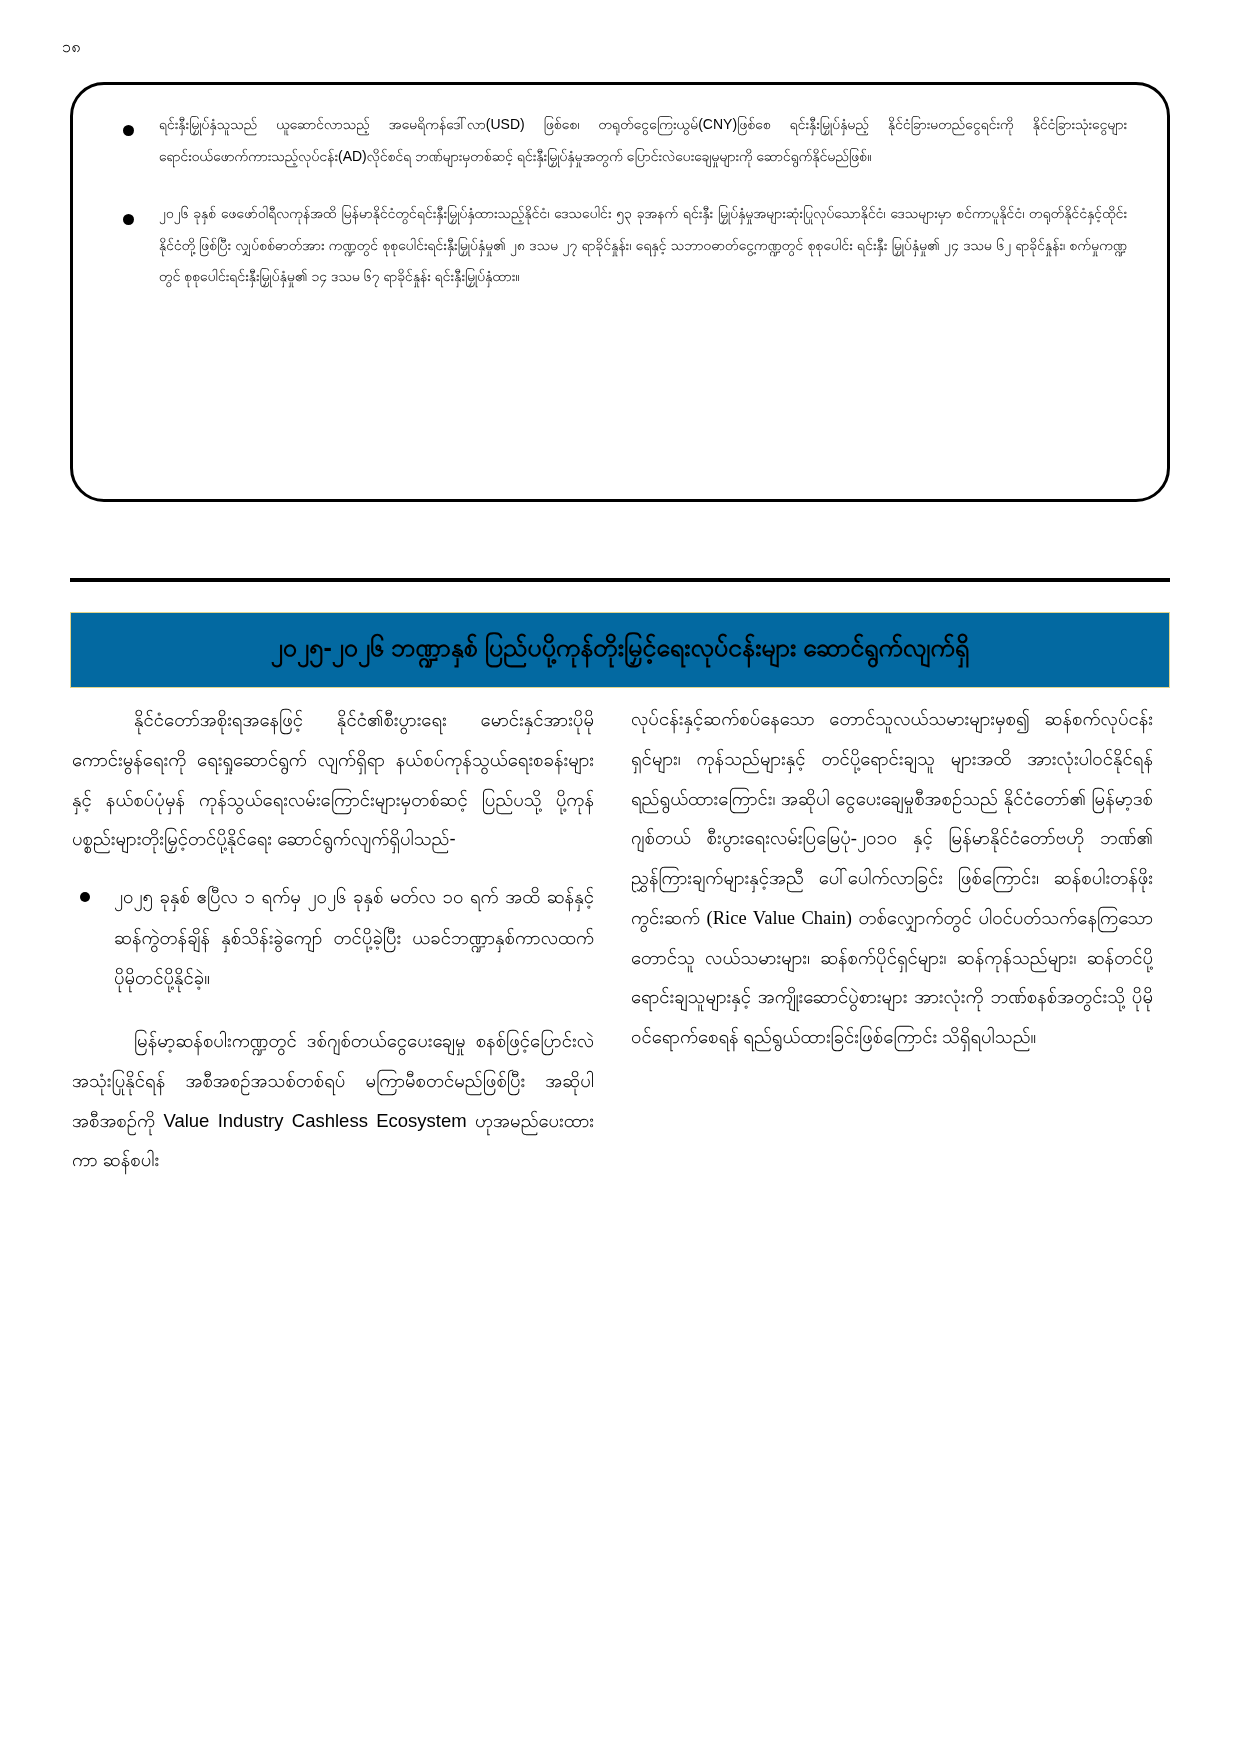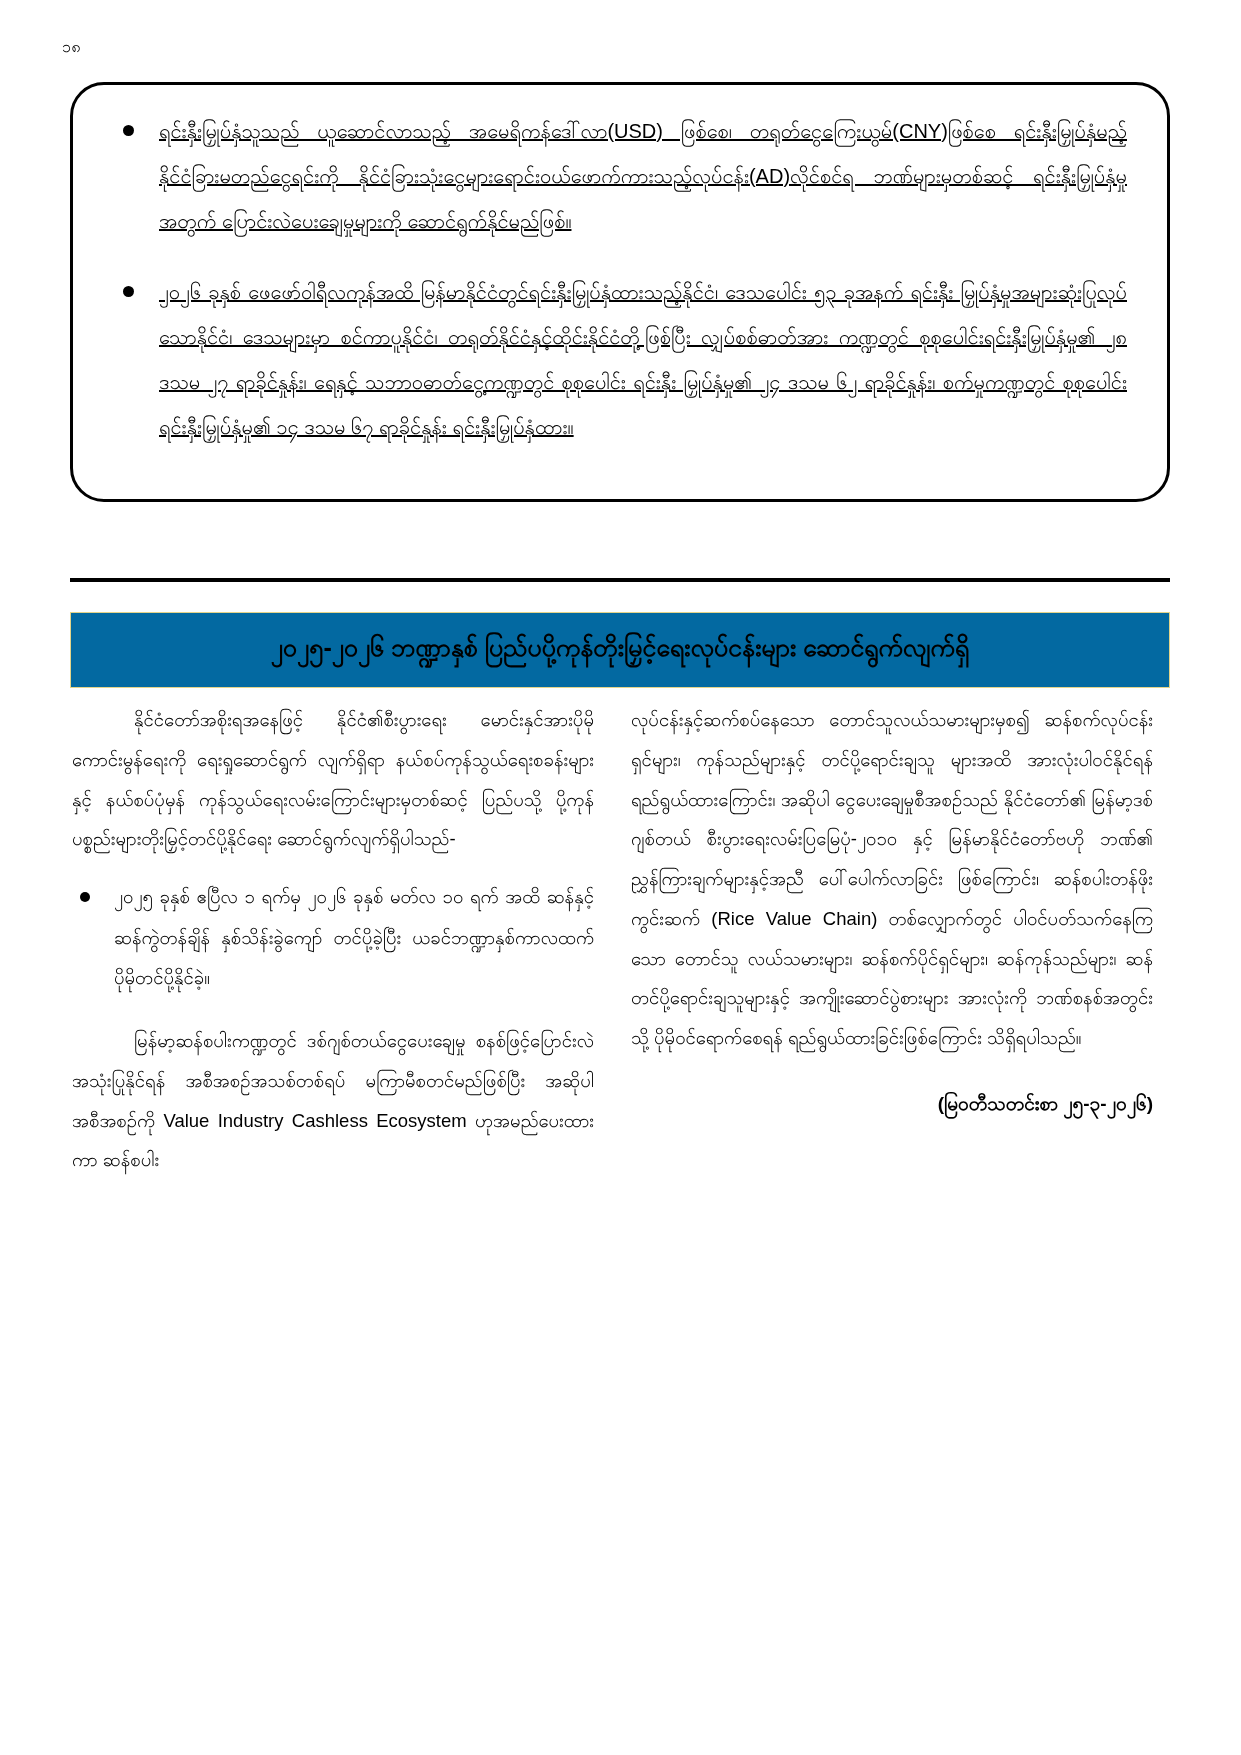--- a/index.html
+++ b/index.html
@@ -44,25 +44,24 @@
   }
   ul.bullets {
     list-style: none;
     margin: 0;
     padding: 0;
   }
   ul.bullets > li {
     position: relative;
     padding-left: 46px;
     margin-bottom: 26px;
-    font-size: 20px;
+    font-size: 14px;
     line-height: 2.25;
     text-align: justify;
     text-justify: inter-word;
-    text-decoration: underline;
   }
   ul.bullets > li:last-child { margin-bottom: 2px; }
   ul.bullets > li::before {
     content: "";
     position: absolute;
     left: 10px;
     top: 16px;
     width: 11px;
     height: 11px;
     background: #000;
@@ -108,21 +107,21 @@
     width: 522px;
     font-size: 18.5px;
     line-height: 2.15;
     text-align: justify;
     text-justify: inter-word;
   }
   .col p {
     margin: 0 0 18px 0;
     text-indent: 62px;
   }
-  .col p.no-indent { text-indent: 0; }
+  .col p.no-indent { text-indent: 0; font-family: Liberation Serif, serif; }
 
   ul.col-bullets {
     list-style: none;
     margin: 4px 0 10px 0;
     padding: 0;
   }
   ul.col-bullets > li {
     position: relative;
     padding-left: 42px;
     margin-bottom: 22px;
@@ -169,17 +168,16 @@
     <div class="col">
       <p>နိုင်ငံတော်အစိုးရအနေဖြင့်  နိုင်ငံ၏စီးပွားရေး မောင်းနှင်အားပိုမိုကောင်းမွန်ရေးကို  ရေးရှုဆောင်ရွက် လျက်ရှိရာ နယ်စပ်ကုန်သွယ်ရေးစခန်းများနှင့် နယ်စပ်ပုံမှန် ကုန်သွယ်ရေးလမ်းကြောင်းများမှတစ်ဆင့် ပြည်ပသို့ ပို့ကုန် ပစ္စည်းများတိုးမြှင့်တင်ပို့နိုင်ရေး ဆောင်ရွက်လျက်ရှိပါသည်-</p>
       <ul class="col-bullets">
         <li>၂၀၂၅ ခုနှစ် ဧပြီလ ၁ ရက်မှ ၂၀၂၆ ခုနှစ် မတ်လ ၁၀ ရက် အထိ ဆန်နှင့်ဆန်ကွဲတန်ချိန် နှစ်သိန်းခွဲကျော် တင်ပို့ခဲ့ပြီး ယခင်ဘဏ္ဍာနှစ်ကာလထက် ပိုမိုတင်ပို့နိုင်ခဲ့။</li>
       </ul>
       <p>မြန်မာ့ဆန်စပါးကဏ္ဍတွင် ဒစ်ဂျစ်တယ်ငွေပေးချေမှု စနစ်ဖြင့်ပြောင်းလဲအသုံးပြုနိုင်ရန် အစီအစဉ်အသစ်တစ်ရပ် မကြာမီစတင်မည်ဖြစ်ပြီး အဆိုပါအစီအစဉ်ကို Value Industry Cashless Ecosystem ဟုအမည်ပေးထားကာ ဆန်စပါး</p>
     </div>
 
     <div class="col">
       <p class="no-indent">လုပ်ငန်းနှင့်ဆက်စပ်နေသော တောင်သူလယ်သမားများမှစ၍ ဆန်စက်လုပ်ငန်းရှင်များ၊ ကုန်သည်များနှင့် တင်ပို့ရောင်းချသူ များအထိ အားလုံးပါဝင်နိုင်ရန် ရည်ရွယ်ထားကြောင်း၊ အဆိုပါ ငွေပေးချေမှုစီအစဉ်သည် နိုင်ငံတော်၏ မြန်မာ့ဒစ်ဂျစ်တယ် စီးပွားရေးလမ်းပြမြေပုံ-၂၀၁၀ နှင့် မြန်မာနိုင်ငံတော်ဗဟို ဘဏ်၏ ညွှန်ကြားချက်များနှင့်အညီ ပေါ်ပေါက်လာခြင်း ဖြစ်ကြောင်း၊ ဆန်စပါးတန်ဖိုးကွင်းဆက် (Rice Value Chain) တစ်လျှောက်တွင် ပါဝင်ပတ်သက်နေကြသော တောင်သူ လယ်သမားများ၊ ဆန်စက်ပိုင်ရှင်များ၊ ဆန်ကုန်သည်များ၊ ဆန်တင်ပို့ရောင်းချသူများနှင့် အကျိုးဆောင်ပွဲစားများ အားလုံးကို ဘဏ်စနစ်အတွင်းသို့ ပိုမိုဝင်ရောက်စေရန် ရည်ရွယ်ထားခြင်းဖြစ်ကြောင်း သိရှိရပါသည်။</p>
-      <div class="source">(မြဝတီသတင်းစာ ၂၅-၃-၂၀၂၆)</div>
     </div>
 
   </div>
 </div>
 
 </body></html>

